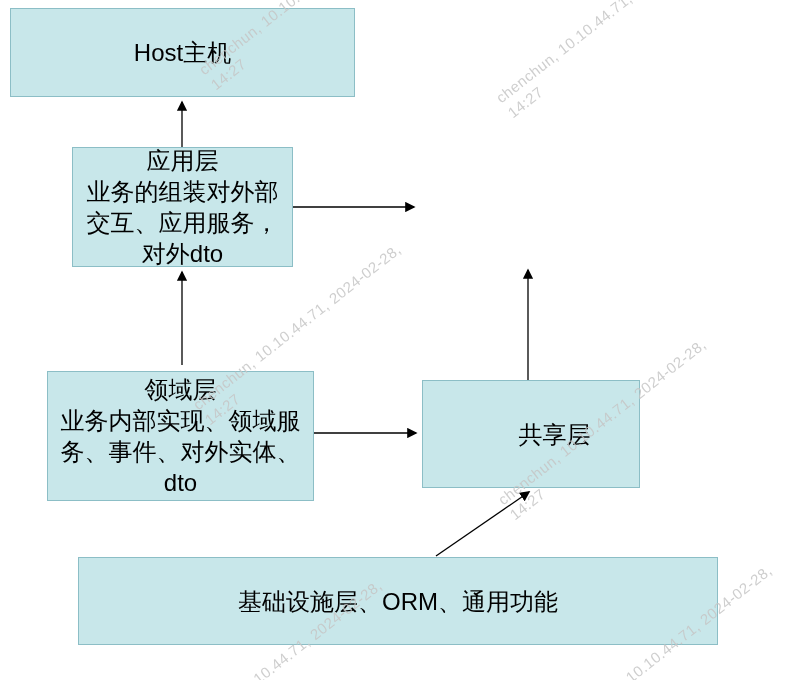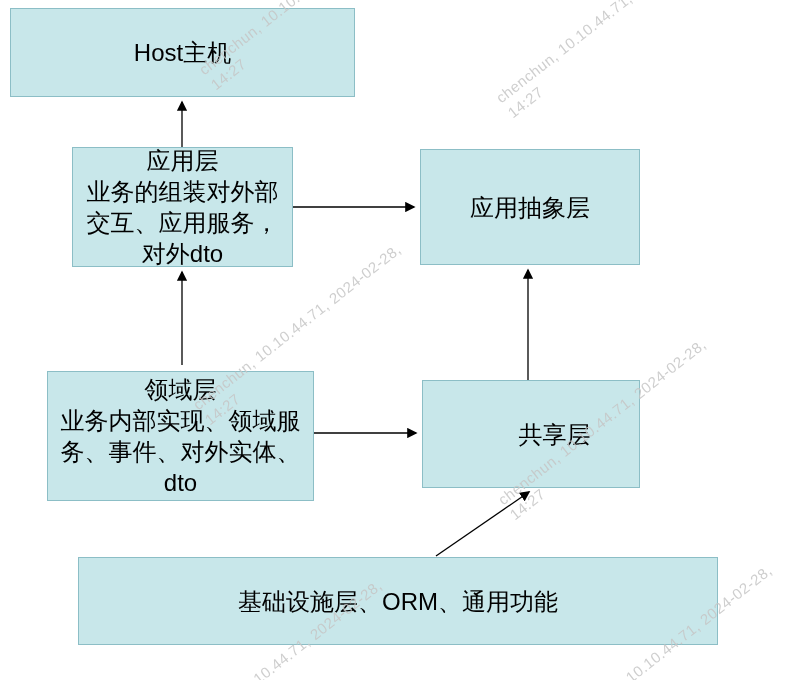--- a/index.html
+++ b/index.html
@@ -93,23 +93,20 @@
     <div class="label">Host主机</div>
   </div>
 
   <div class="box" id="box-application">
     <div class="label">应用层
 业务的组装对外部
 交互、应用服务，
 对外dto</div>
   </div>
 
-  <div class="box" id="box-abstraction">
-    <div class="label">应用抽象层</div>
-  </div>
 
   <div class="box" id="box-domain">
     <div class="label">领域层
 业务内部实现、领域服
 务、事件、对外实体、
 dto</div>
   </div>
 
   <div class="box" id="box-shared">
     <div class="label">共享层</div>

